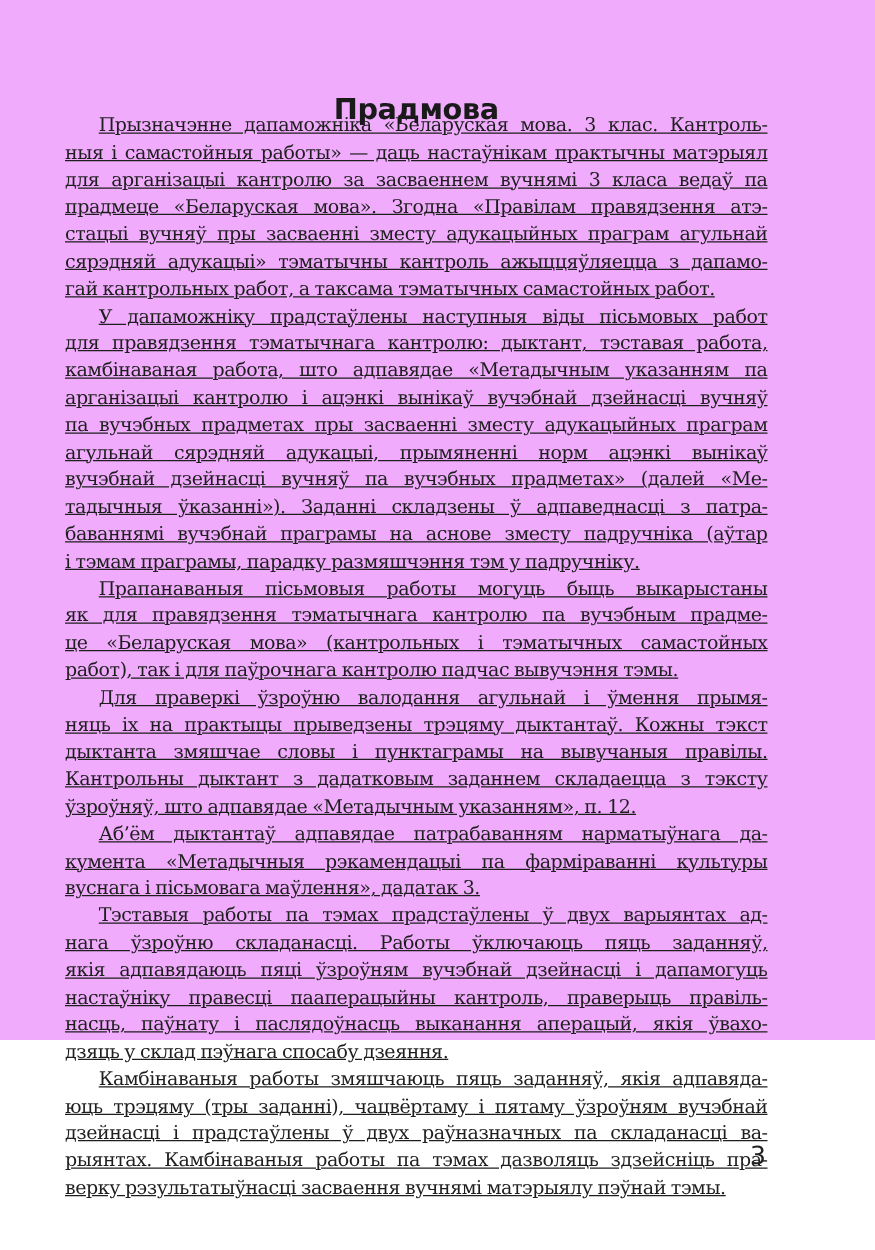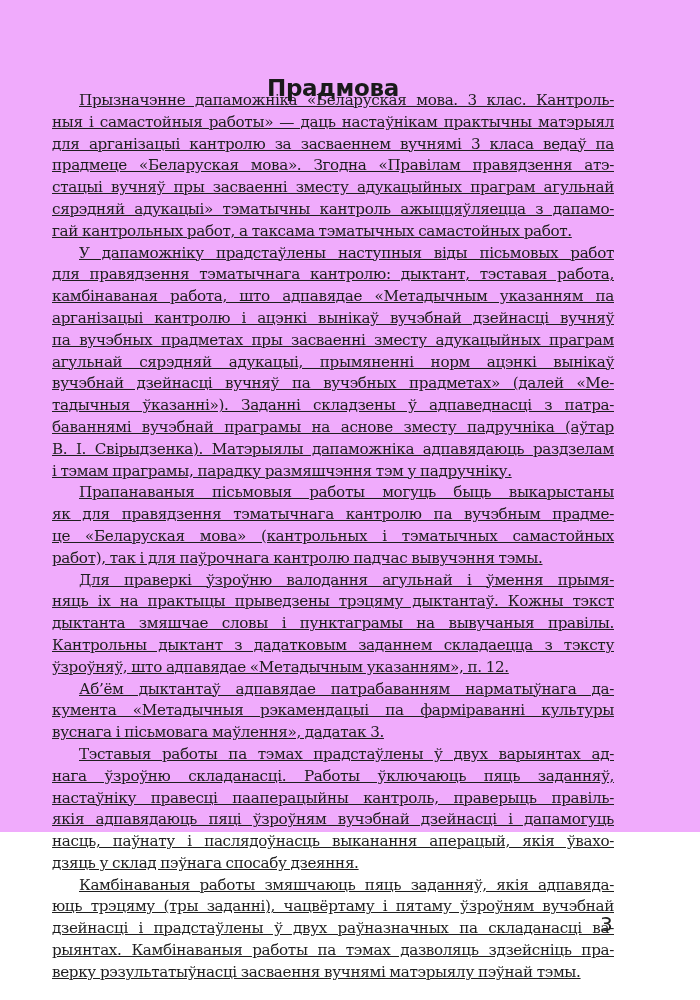--- a/index.html
+++ b/index.html
@@ -48,21 +48,20 @@
       <div class="para">
         <span class="line first">У дапаможніку прадстаўлены наступныя віды пісьмовых работ</span>
         <span class="line">для правядзення тэматычнага кантролю: дыктант, тэставая работа,</span>
         <span class="line">камбінаваная работа, што адпавядае «Метадычным указанням па</span>
         <span class="line">арганізацыі кантролю і ацэнкі вынікаў вучэбнай дзейнасці вучняў</span>
         <span class="line">па вучэбных прадметах пры засваенні зместу адукацыйных праграм</span>
         <span class="line">агульнай сярэдняй адукацыі, прымяненні норм ацэнкі вынікаў</span>
         <span class="line">вучэбнай дзейнасці вучняў па вучэбных прадметах» (далей «Ме-</span>
         <span class="line">тадычныя ўказанні»). Заданні складзены ў адпаведнасці з патра-</span>
         <span class="line">баваннямі вучэбнай праграмы на аснове зместу падручніка (аўтар</span>
-        <span class="line">В. І. Свірыдзенка). Матэрыялы дапаможніка адпавядаюць раздзелам</span>
         <span class="line last">і тэмам праграмы, парадку размяшчэння тэм у падручніку.</span>
       </div>
       <div class="para">
         <span class="line first">Прапанаваныя пісьмовыя работы могуць быць выкарыстаны</span>
         <span class="line">як для правядзення тэматычнага кантролю па вучэбным прадме-</span>
         <span class="line">це «Беларуская мова» (кантрольных і тэматычных самастойных</span>
         <span class="line last">работ), так і для паўрочнага кантролю падчас вывучэння тэмы.</span>
       </div>
       <div class="para">
         <span class="line first">Для праверкі ўзроўню валодання агульнай і ўмення прымя-</span>
@@ -72,22 +71,22 @@
         <span class="line last">ўзроўняў, што адпавядае «Метадычным указанням», п. 12.</span>
       </div>
       <div class="para">
         <span class="line first">Аб’ём дыктантаў адпавядае патрабаванням нарматыўнага да-</span>
         <span class="line">кумента «Метадычныя рэкамендацыі па фарміраванні культуры</span>
         <span class="line last">вуснага і пісьмовага маўлення», дадатак 3.</span>
       </div>
       <div class="para">
         <span class="line first">Тэставыя работы па тэмах прадстаўлены ў двух варыянтах ад-</span>
         <span class="line">нага ўзроўню складанасці. Работы ўключаюць пяць заданняў,</span>
+        <span class="line">якія адпавядаюць пяці ўзроўням вучэбнай дзейнасці і дапамогуць</span>
         <span class="line">настаўніку правесці пааперацыйны кантроль, праверыць правіль-</span>
-        <span class="line">якія адпавядаюць пяці ўзроўням вучэбнай дзейнасці і дапамогуць</span>
         <span class="line">насць, паўнату і паслядоўнасць выканання аперацый, якія ўвахо-</span>
         <span class="line last">дзяць у склад пэўнага спосабу дзеяння.</span>
       </div>
       <div class="para">
         <span class="line first">Камбінаваныя работы змяшчаюць пяць заданняў, якія адпавяда-</span>
         <span class="line">юць трэцяму (тры заданні), чацвёртаму і пятаму ўзроўням вучэбнай</span>
         <span class="line">дзейнасці і прадстаўлены ў двух раўназначных па складанасці ва-</span>
         <span class="line">рыянтах. Камбінаваныя работы па тэмах дазволяць здзейсніць пра-</span>
         <span class="line last">верку рэзультатыўнасці засваення вучнямі матэрыялу пэўнай тэмы.</span>
       </div>

